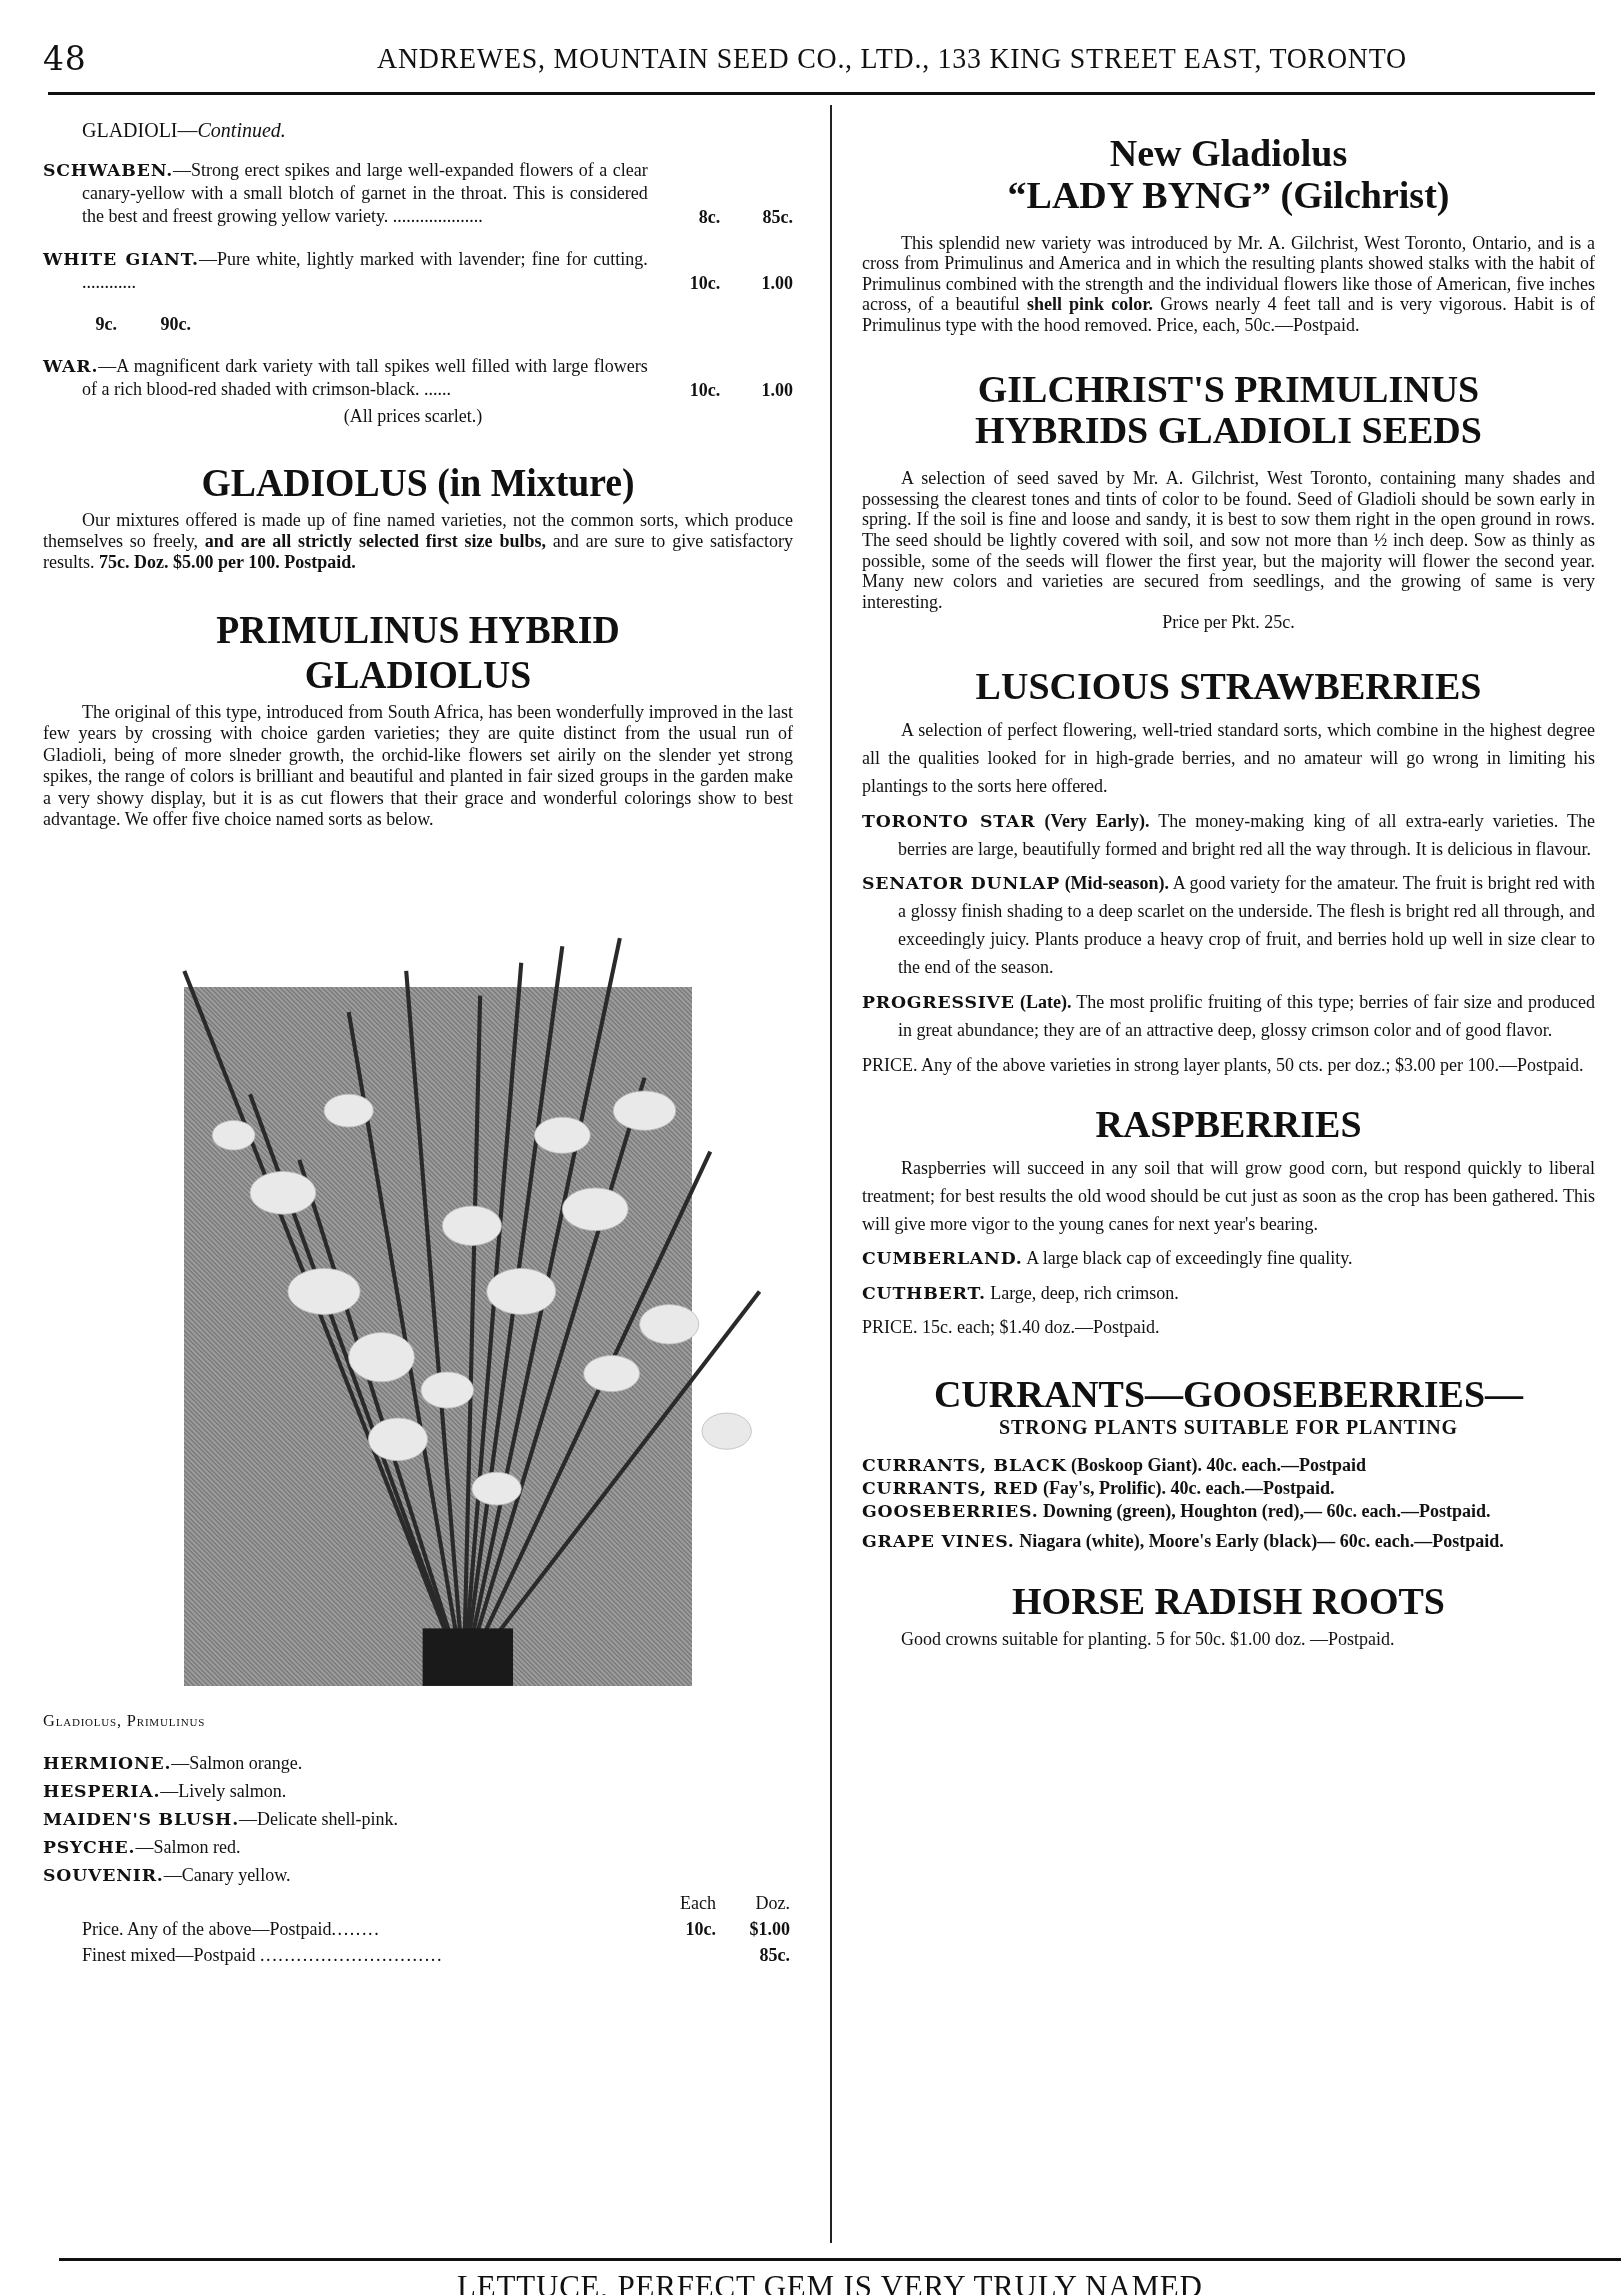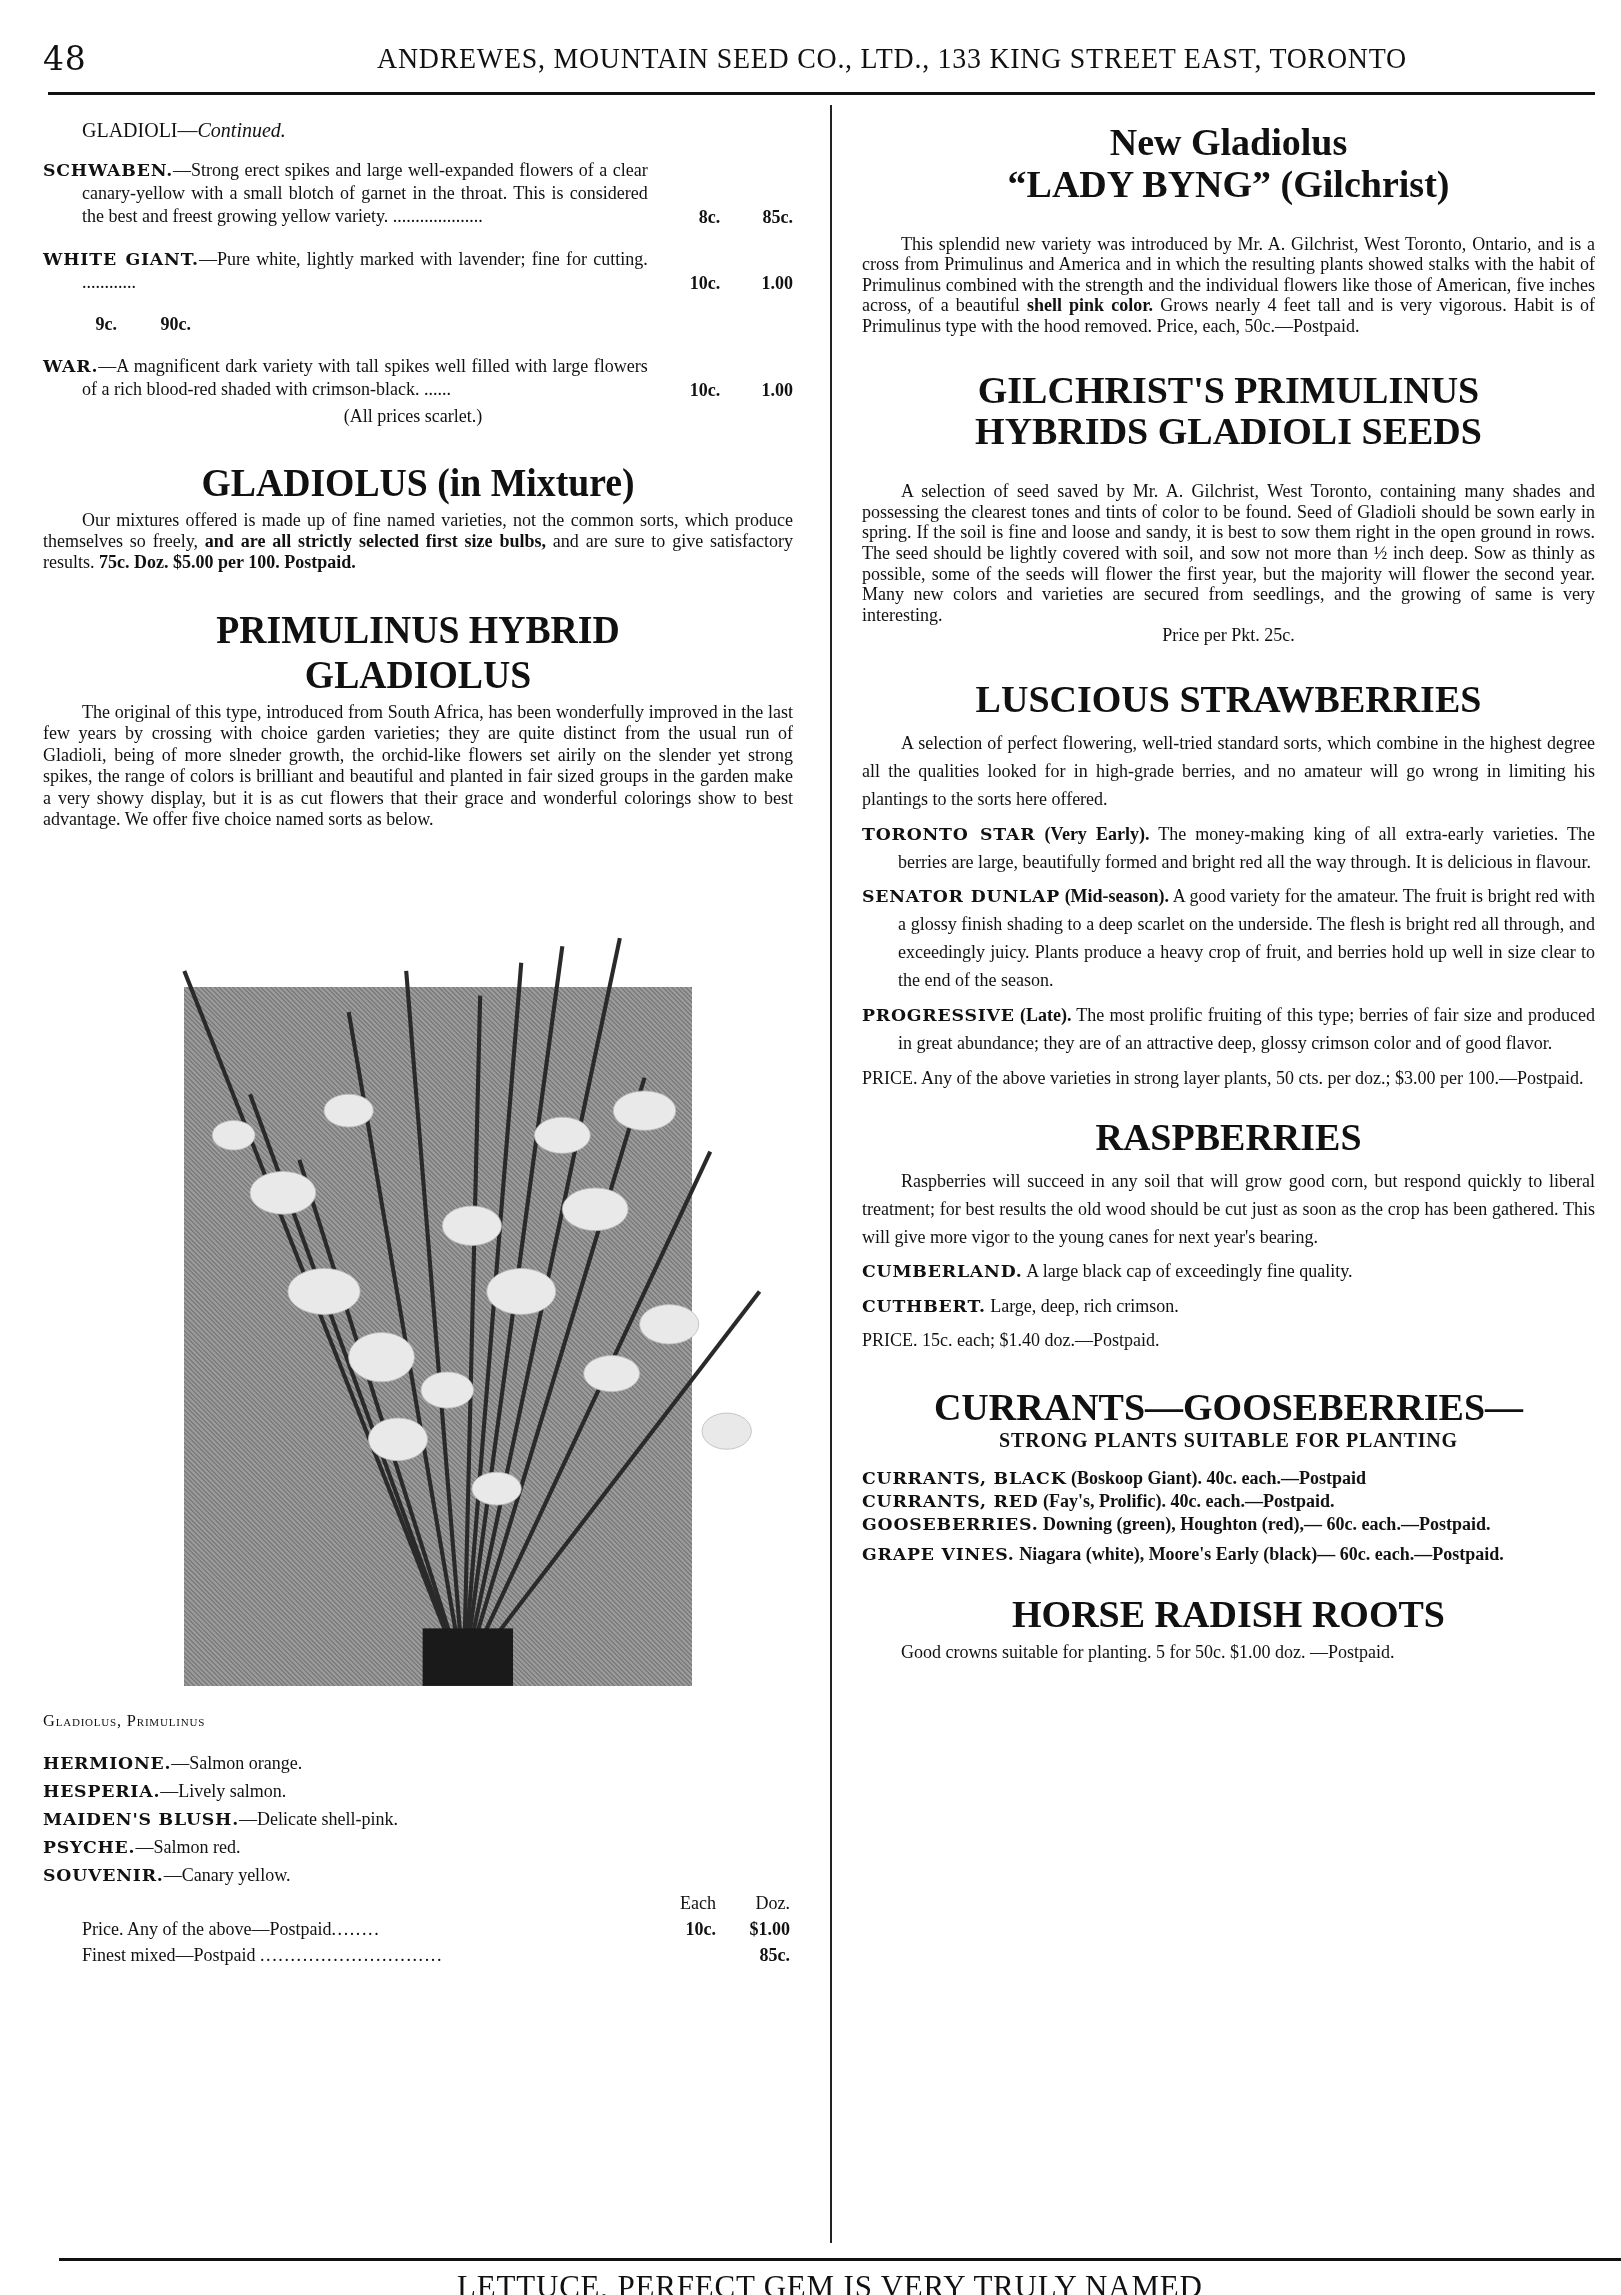--- a/index.html
+++ b/index.html
@@ -42,21 +42,21 @@
   .price-table { margin-top: 1.6px; font-family: "Liberation Serif", serif; font-size: 18px; }
   .price-table .row { display: flex; line-height: 26px; }
   .price-table .lbl { width: 576px; padding-left: 39px; white-space: nowrap; overflow: hidden; }
   .price-table .lbl .dots { letter-spacing: 1.6px; }
   .price-table .each { width: 58px; text-align: right; font-weight: bold; }
   .price-table .doz { width: 74px; text-align: right; font-weight: bold; }
   .price-table .hdr .each, .price-table .hdr .doz { font-weight: normal; }
 
   .r-title1 { font-size: 38px; }
   .r-title2 { font-size: 38px; }
-  .r-para { font-size: 18px; line-height: 20.6px; text-align: justify; text-indent: 39px; font-family: "Liberation Serif", serif; margin: 28px 0 0 0; }
+  .r-para { font-size: 18px; line-height: 20.6px; text-align: justify; text-indent: 39px; font-family: "Liberation Serif", serif; margin: 16px 0 0 0; }
   .r-para-wide { font-size: 18px; line-height: 28px; text-align: justify; text-indent: 39px; font-family: "Liberation Serif", serif; margin: 8.2px 0 0 0; }
   .r-center { text-align: center; font-size: 18px; font-family: "Liberation Serif", serif; }
   .entry { font-size: 18px; line-height: 28px; text-align: justify; font-family: "Liberation Serif", serif; padding-left: 36px; text-indent: -36px; margin-top: 6.6px; }
   .entry .nm { font-family: "DejaVu Serif", serif; font-weight: bold; font-size: 17.3px; letter-spacing: 0.8px; }
   .entry .qual { font-weight: bold; }
   .entry-tight { font-size: 18px; line-height: 23px; text-align: justify; font-family: "Liberation Serif", serif; padding-left: 36px; text-indent: -36px; }
   .entry-tight .nm { font-family: "DejaVu Serif", serif; font-weight: bold; font-size: 17.3px; letter-spacing: 0.8px; }
   .entry-tight b { font-weight: bold; }
   .strong-sub { text-align: center; font-size: 20px; font-weight: bold; letter-spacing: 0.8px; font-family: "Liberation Serif", serif; }
 </style>
@@ -166,21 +166,21 @@
     </div>
     <div class="row">
       <div class="lbl"><span>Finest mixed—Postpaid </span><span class="dots">..............................</span></div>
       <div class="each"></div>
       <div class="doz">85c.</div>
     </div>
   </div>
 </div>
 
 <div class="col col-right">
-  <h2 class="r-title1" style="margin-top:11px;">
+  <h2 class="r-title1" style="margin-top:22px;">
     <span>New Gladiolus</span><br>
     <span>“LADY BYNG” (Gilchrist)</span>
   </h2>
   <p class="r-para"><span>This splendid new variety was introduced by Mr. A. Gilchrist, West Toronto, Ontario, and is a cross from Primulinus and America and in which the resulting plants showed stalks with the habit of Primulinus combined with the strength and the individual flowers like those of American, five inches across, of a beautiful </span><b>shell pink color.</b><span> Grows nearly 4 feet tall and is very vigorous. Habit is of Primulinus type with the hood removed. Price, each, 50c.—Postpaid.</span></p>
 
   <h2 class="r-title2" style="margin-top:33px;">
     <span>GILCHRIST'S PRIMULINUS</span><br>
     <span>HYBRIDS GLADIOLI SEEDS</span>
   </h2>
   <p class="r-para">A selection of seed saved by Mr. A. Gilchrist, West Toronto, containing many shades and possessing the clearest tones and tints of color to be found. Seed of Gladioli should be sown early in spring. If the soil is fine and loose and sandy, it is best to sow them right in the open ground in rows. The seed should be lightly covered with soil, and sow not more than ½ inch deep. Sow as thinly as possible, some of the seeds will flower the first year, but the majority will flower the second year. Many new colors and varieties are secured from seedlings, and the growing of same is very interesting.</p>

